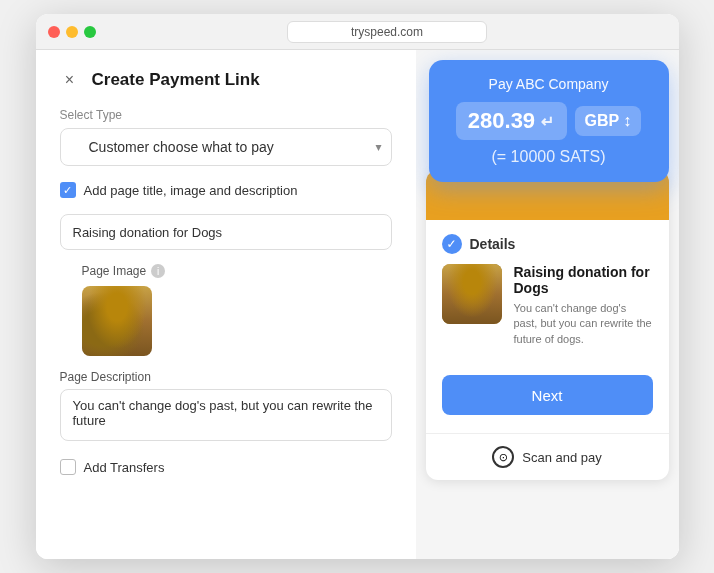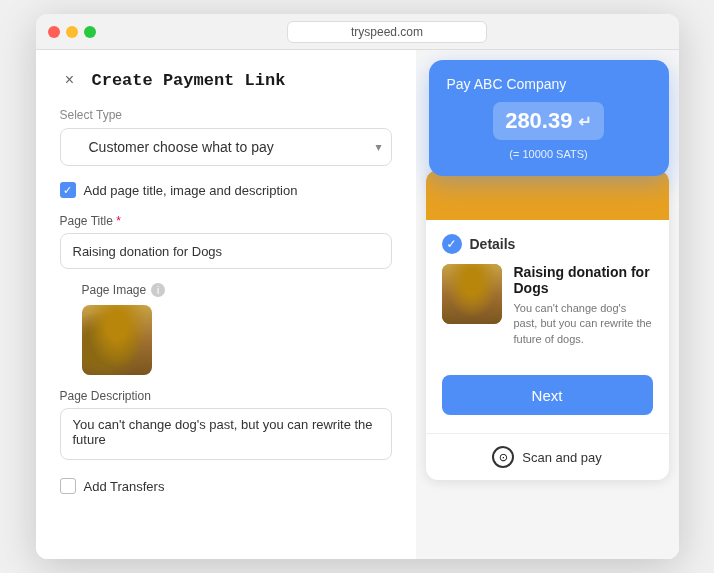--- a/index.html
+++ b/index.html
@@ -99,21 +99,20 @@
       justify-content: center;
       cursor: pointer;
       color: #666;
       font-size: 16px;
     }
 
     .form-title {
       font-size: 17px;
       font-weight: 600;
       color: #1a1a1a;
-      font-family: Liberation Mono, monospace;
     }
 
     .form-label {
       font-size: 12px;
       color: #888;
       margin-bottom: 6px;
     }
 
     .select-wrapper {
       position: relative;
@@ -288,20 +287,21 @@
       border-radius: 14px;
       padding: 16px 18px;
       color: white;
       z-index: 10;
       box-shadow: 0 8px 24px rgba(79,142,247,0.4);
     }
 
     .pay-company-label {
       font-size: 14px;
       font-weight: 500;
+      text-align: center;
       margin-bottom: 10px;
       opacity: 0.95;
     }
 
     .amount-row {
       display: flex;
       align-items: center;
       justify-content: center;
       gap: 8px;
       margin-bottom: 8px;
@@ -330,21 +330,21 @@
       padding: 6px 10px;
       font-size: 16px;
       font-weight: 600;
       color: white;
       display: flex;
       align-items: center;
       gap: 4px;
     }
 
     .sats-label {
-      font-size: 11px;
+      font-size: 16px;
       text-align: center;
       opacity: 0.85;
     }
 
     
     .preview-card {
       position: absolute;
       top: 120px;
       left: 10px;
       right: 10px;
@@ -501,24 +501,20 @@
         </select>
         <span class="select-arrow">▾</span>
       </div>
 
       <div class="checkbox-row">
         <div class="checkbox-blue"></div>
         <label class="checkbox-label">Add page title, image and description</label>
       </div>
 
       <div class="field-group">
-        <div class="field-label">
-          <span>Page Title</span>
-          <span class="required">*</span>
-        </div>
         <input class="field-input" type="text" value="Raising donation for Dogs" style="">
       </div>
 
       <div class="image-section">
         <div class="image-label-row">
           <span class="image-label">Page Image</span>
           <div class="info-icon">i</div>
         </div>
         <div class="dog-image">
           <div class="dog-image-inner"></div>
@@ -540,20 +536,24 @@
     </div>
 
     <div class="preview-panel">
 
       <div class="payment-card-floating">
         <div class="pay-company-label">Pay ABC Company</div>
         <div class="amount-row">
           <div class="amount-input-box">
             <span>280.39</span>
             <span class="enter-icon">↵</span>
+          </div>
+          <div class="currency-box">
+            <span>GBP</span>
+            <span>↕</span>
           </div>
         </div>
         <div class="sats-label">(= 10000 SATS)</div>
       </div>
 
       <div class="preview-card">
         <div class="preview-card-top"></div>
         <div class="preview-card-body">
           <div class="details-header">
             <div class="check-circle">✓</div>

